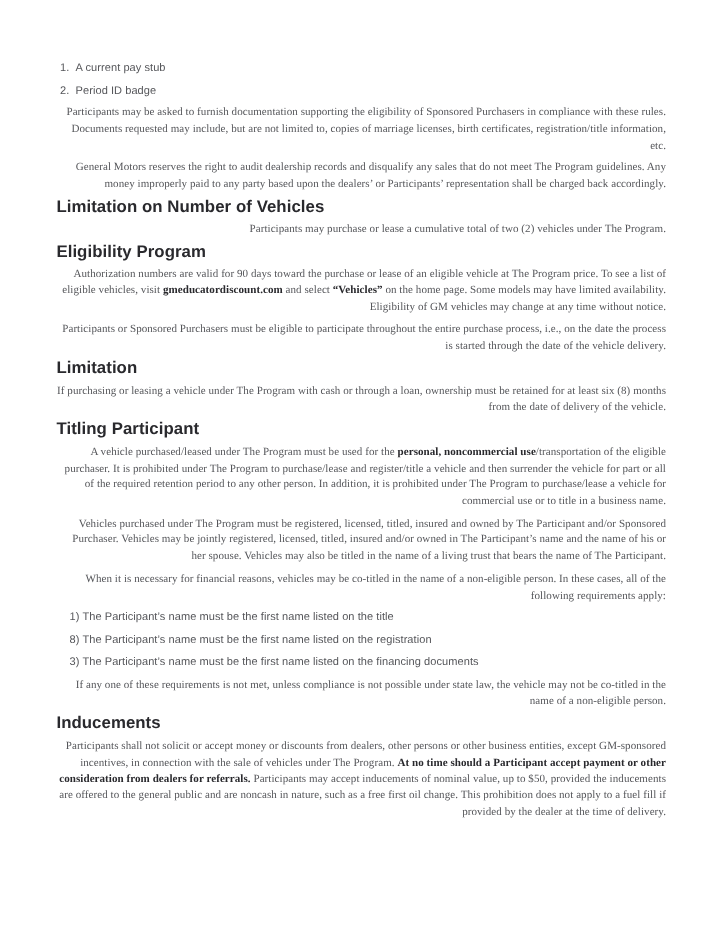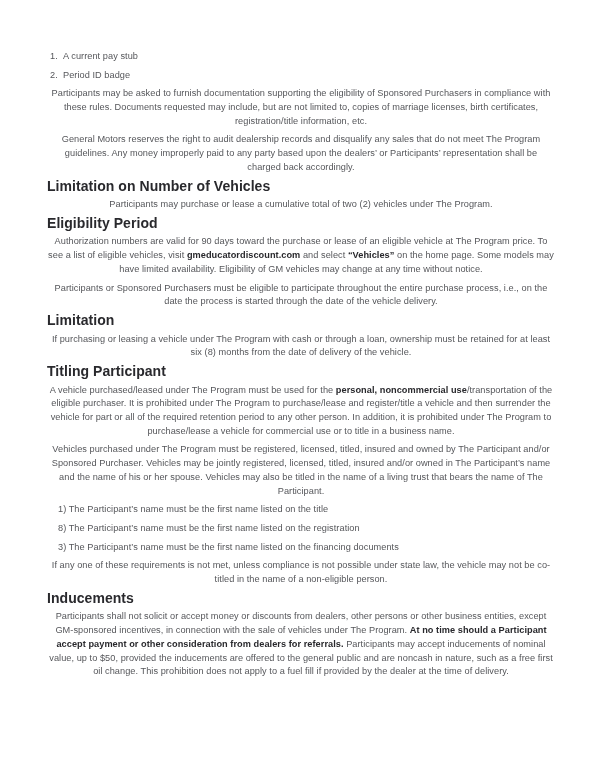--- a/index.html
+++ b/index.html
@@ -20,21 +20,22 @@
     position: absolute;
     top: 50px;
     left: 47px;
     width: 508px;
     font-size: 9.2px;
     line-height: 13.8px;
     letter-spacing: 0.05px;
   }
   .para {
     margin: 0 0 4.8px 0;
-    text-align: center;
+    text-align: right;
+    font-family: Liberation Serif, serif;
   }
   .heading {
     margin: 0 0 4.8px 0;
     font-size: 14px;
     line-height: 13.8px;
     font-weight: bold;
     color: #29292d;
   }
   .bold-para, strong {
     font-weight: bold;
@@ -70,37 +71,38 @@
     </div>
 
     <p class="para">Participants may be asked to furnish documentation supporting the eligibility of Sponsored Purchasers in compliance with these rules. Documents requested may include, but are not limited to, copies of marriage licenses, birth certificates, registration/title information, etc.</p>
 
     <p class="para">General Motors reserves the right to audit dealership records and disqualify any sales that do not meet The Program guidelines. Any money improperly paid to any party based upon the dealers’ or Participants’ representation shall be charged back accordingly.</p>
 
     <h3 class="heading">Limitation on Number of Vehicles</h3>
 
     <p class="para">Participants may purchase or lease a cumulative total of two (2) vehicles under The Program.</p>
 
-    <h3 class="heading">Eligibility Period</h3>
+    <h3 class="heading">Eligibility Program</h3>
 
     <p class="para"><span>Authorization numbers are valid for 90 days toward the purchase or lease of an eligible vehicle at The Program price. To see a list of eligible vehicles, visit </span><strong>gmeducatordiscount.com</strong><span> and select </span><strong>“Vehicles”</strong><span> on the home page. Some models may have limited availability. Eligibility of GM vehicles may change at any time without notice.</span></p>
 
     <p class="para">Participants or Sponsored Purchasers must be eligible to participate throughout the entire purchase process, i.e., on the date the process is started through the date of the vehicle delivery.</p>
 
     <h3 class="heading">Limitation</h3>
 
     <p class="para">If purchasing or leasing a vehicle under The Program with cash or through a loan, ownership must be retained for at least six (8) months from the date of delivery of the vehicle.</p>
 
 
     <h3 class="heading">Titling Participant</h3>
 
     <p class="para"><span>A vehicle purchased/leased under The Program must be used for the </span><strong>personal, noncommercial use</strong><span>/transportation of the eligible purchaser. It is prohibited under The Program to purchase/lease and register/title a vehicle and then surrender the vehicle for part or all of the required retention period to any other person. In addition, it is prohibited under The Program to purchase/lease a vehicle for commercial use or to title in a business name.</span></p>
 
     <p class="para">Vehicles purchased under The Program must be registered, licensed, titled, insured and owned by The Participant and/or Sponsored Purchaser. Vehicles may be jointly registered, licensed, titled, insured and/or owned in The Participant’s name and the name of his or her spouse. Vehicles may also be titled in the name of a living trust that bears the name of The Participant.</p>
 
+    <p class="para">When it is necessary for financial reasons, vehicles may be co-titled in the name of a non-eligible person. In these cases, all of the following requirements apply:</p>
 
     <div class="req-item">1) The Participant’s name must be the first name listed on the title</div>
     <div class="req-item">8) The Participant’s name must be the first name listed on the registration</div>
     <div class="req-item">3) The Participant’s name must be the first name listed on the financing documents</div>
 
     <p class="para">If any one of these requirements is not met, unless compliance is not possible under state law, the vehicle may not be co-titled in the name of a non-eligible person.</p>
 
     <h3 class="heading">Inducements</h3>
 
     <p class="para"><span>Participants shall not solicit or accept money or discounts from dealers, other persons or other business entities, except GM-sponsored incentives, in connection with the sale of vehicles under The Program. </span><strong>At no time should a Participant accept payment or other consideration from dealers for referrals.</strong><span> Participants may accept inducements of nominal value, up to $50, provided the inducements are offered to the general public and are noncash in nature, such as a free first oil change. This prohibition does not apply to a fuel fill if provided by the dealer at the time of delivery.</span></p>

